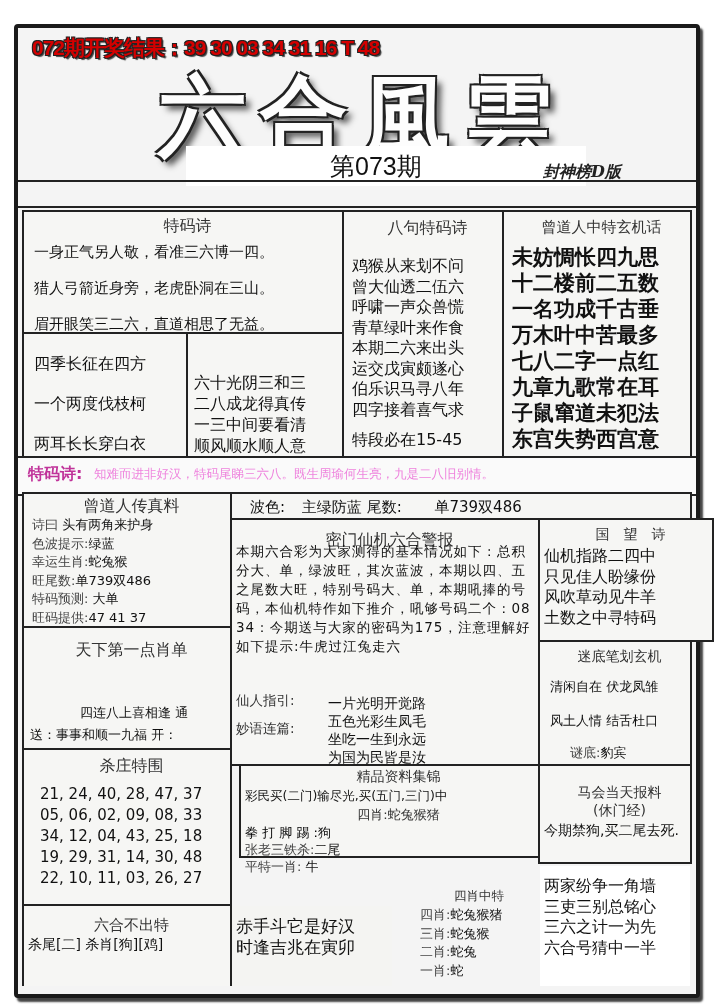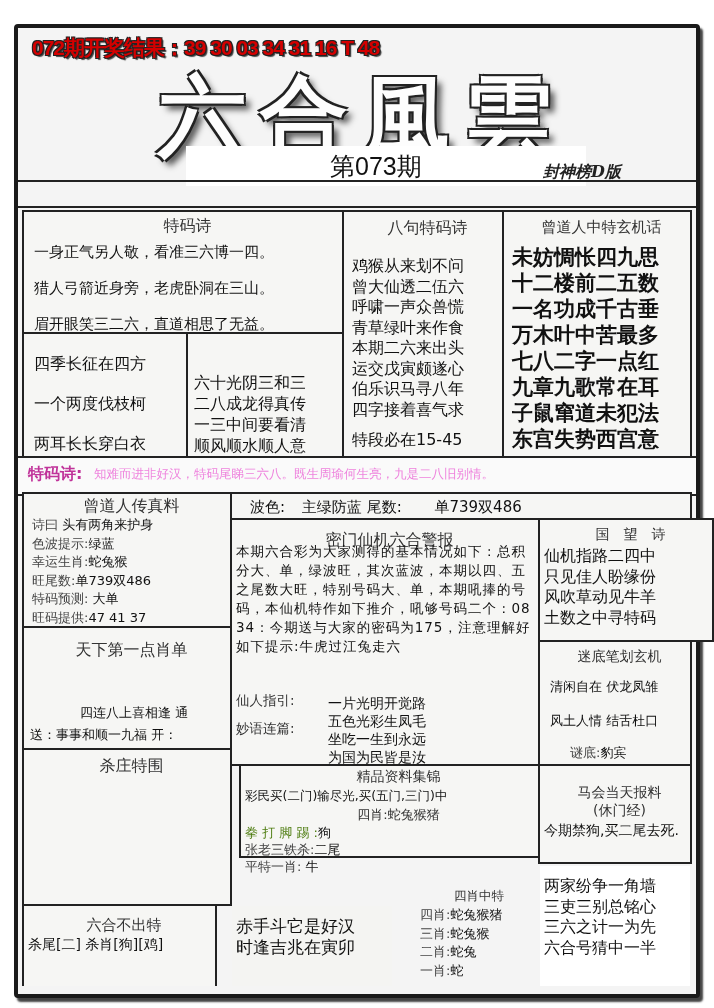--- a/index.html
+++ b/index.html
@@ -124,21 +124,21 @@
       <div>为国为民皆是汝</div>
     </div>
     <div class="abs" style="left:4px; top:200px; font-size:13.5px; color:#333;">妙语连篇:</div>
   </div>
 
   <div class="box" style="left:212px; top:736px; width:310px; height:94px;margin-left:9px;">
     <div class="title" style="top:2px; font-size:14px;">精品资料集锦</div>
     <div class="abs" style="left:4px; top:22px; font-size:12.5px; white-space:nowrap;">彩民买(二门)输尽光,买(五门,三门)中</div>
     <div class="title" style="top:40px; font-size:13px;">四肖:蛇兔猴猪</div>
     <div class="abs lines" style="left:4px; top:58px; font-size:13px; line-height:17px;">
-      <div><span style="color:#4d7c0f">拳 打 脚 踢 :</span><span>狗</span></div>
+      <div><span style="color:#000000">拳 打 脚 踢 :</span><span>狗</span></div>
       <div><span style="color:#444">张老三铁杀:</span><span>二尾</span></div>
       <div><span style="color:#444">平特一肖:</span> <span>牛</span></div>
     </div>
   </div>
 
   <div class="box" style="left:520px; top:490px; width:176px; height:124px;">
     <div class="title" style="top:6px; font-size:14px;">国　望　诗</div>
     <div class="abs lines" style="left:4px; top:26px; font-size:16px; line-height:20.5px;">
       <div>仙机指路二四中</div>
       <div>只见佳人盼缘份</div>
@@ -172,23 +172,30 @@
   </div>
 
   <div class="box" style="left:4px; top:598px; width:210px; height:124px;">
     <div class="title" style="top:12px; font-size:16px;">天下第一点肖单</div>
     <div class="abs" style="left:56px; top:76px; font-size:13px; white-space:nowrap;">四连八上喜相逢 通</div>
     <div class="abs" style="left:6px; top:98px; font-size:13px; white-space:nowrap;">送：事事和顺一九福 开：</div>
   </div>
 
   <div class="box" style="left:4px; top:720px; width:210px; height:158px;">
     <div class="title" style="top:6px; font-size:16px;">杀庄特围</div>
-  </div>
-
-  <div class="box" style="left:4px; top:876px; width:195px; height:82px; border-bottom:none;">
+    <div class="abs lines" style="left:16px; top:34px; font-size:15px; line-height:21px;">
+      <div>21, 24, 40, 28, 47, 37</div>
+      <div>05, 06, 02, 09, 08, 33</div>
+      <div>34, 12, 04, 43, 25, 18</div>
+      <div>19, 29, 31, 14, 30, 48</div>
+      <div>22, 10, 11, 03, 26, 27</div>
+    </div>
+  </div>
+
+  <div class="box" style="left:4px; top:876px; width:210px; height:82px; border-bottom:none;">
     <div class="title" style="top:10px; font-size:15px;">六合不出特</div>
     <div class="abs" style="left:4px; top:30px; font-size:14px; white-space:nowrap;">杀尾[二] 杀肖[狗][鸡]</div>
   </div>
 
   <div class="abs" style="left:214px; top:878px; width:160px; height:80px; background:#f4f4f2;">
     <div class="abs lines" style="left:4px; top:10px; font-size:17px; line-height:21px;">
       <div>赤手斗它是好汉</div>
       <div>时逢吉兆在寅卯</div>
     </div>
   </div>

